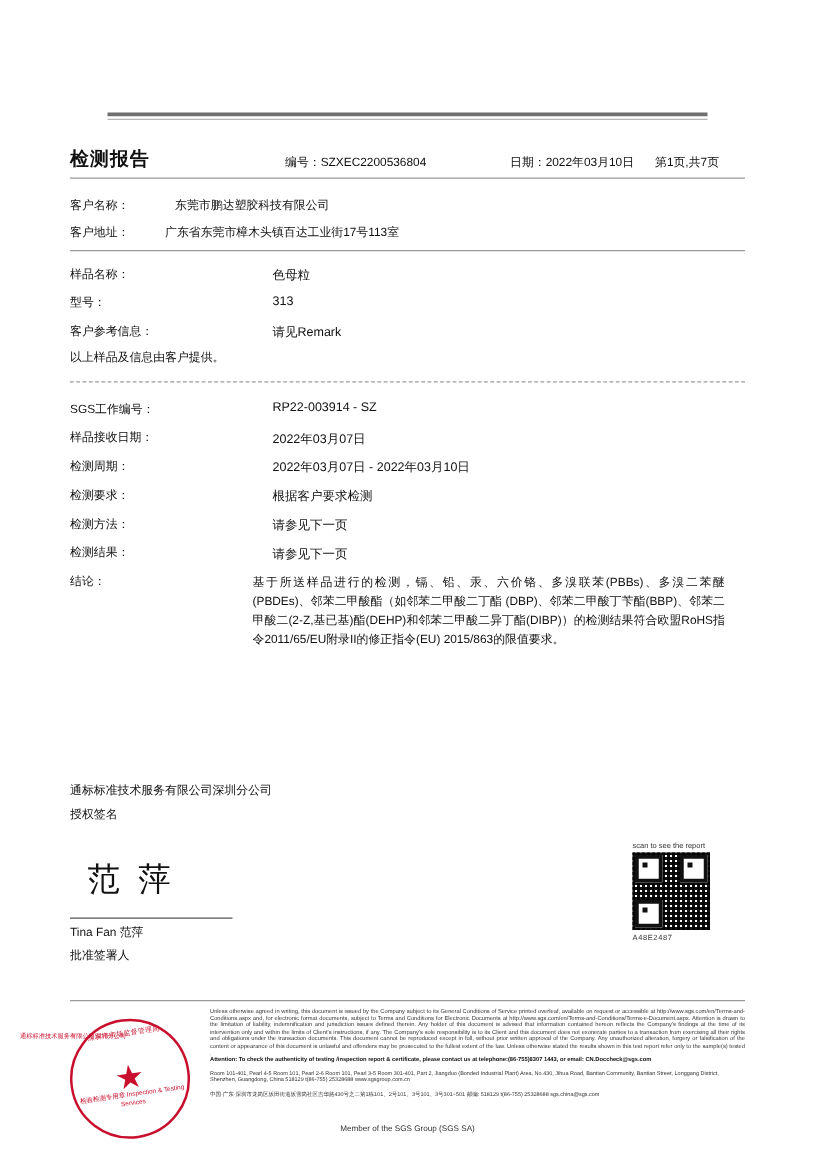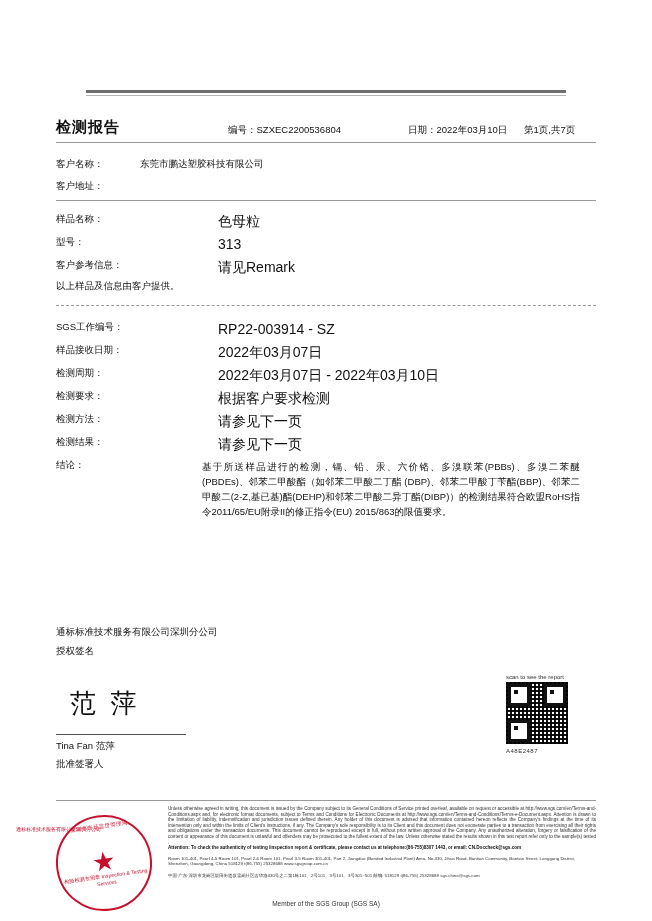--- a/index.html
+++ b/index.html
@@ -56,21 +56,21 @@
     position:absolute;left:56px;width:540px;border-top:1px dashed #9a9a9a;height:0;
   }
   
   .fld-label{
     position:absolute;font-size:9.5px;color:#111;left:56px;white-space:nowrap;
   }
   .fld-value{
     position:absolute;font-size:9.5px;color:#111;left:120px;white-space:nowrap;margin-left:20px;
   }
   .fld-value-b{
-    position:absolute;font-size:14px;color:#111;left:218px;white-space:nowrap;
+    position:absolute;font-size:10px;color:#111;left:218px;white-space:nowrap;
   }
   .note{
     position:absolute;left:56px;font-size:9.5px;color:#111;
   }
   .concl{
     position:absolute;left:202px;width:378px;font-size:9.5px;color:#111;line-height:15px;text-align:justify;
   }
   
   .sig-company{
     position:absolute;left:56px;top:626px;font-size:9.5px;color:#111;
@@ -173,20 +173,21 @@
   <div class="hdr-no">编号：SZXEC2200536804</div>
   <div class="hdr-date">日期：2022年03月10日</div>
   <div class="hdr-page">第1页,共7页</div>
 
   <div class="rule" style="top:142px;"></div>
 
   <div class="fld-label" style="top:158px;">客户名称：</div>
   <div class="fld-value" style="top:158px;">东莞市鹏达塑胶科技有限公司</div>
 
   <div class="fld-label" style="top:180px;">客户地址：</div>
+  <div class="fld-value" style="top:180px;left:112px;">广东省东莞市樟木头镇百达工业街17号113室</div>
 
   <div class="rule" style="top:200px;"></div>
 
   <div class="fld-label" style="top:213px;">样品名称：</div>
   <div class="fld-value-b" style="top:213px;">色母粒</div>
 
   <div class="fld-label" style="top:236px;">型号：</div>
   <div class="fld-value-b" style="top:236px;">313</div>
 
   <div class="fld-label" style="top:259px;">客户参考信息：</div>

